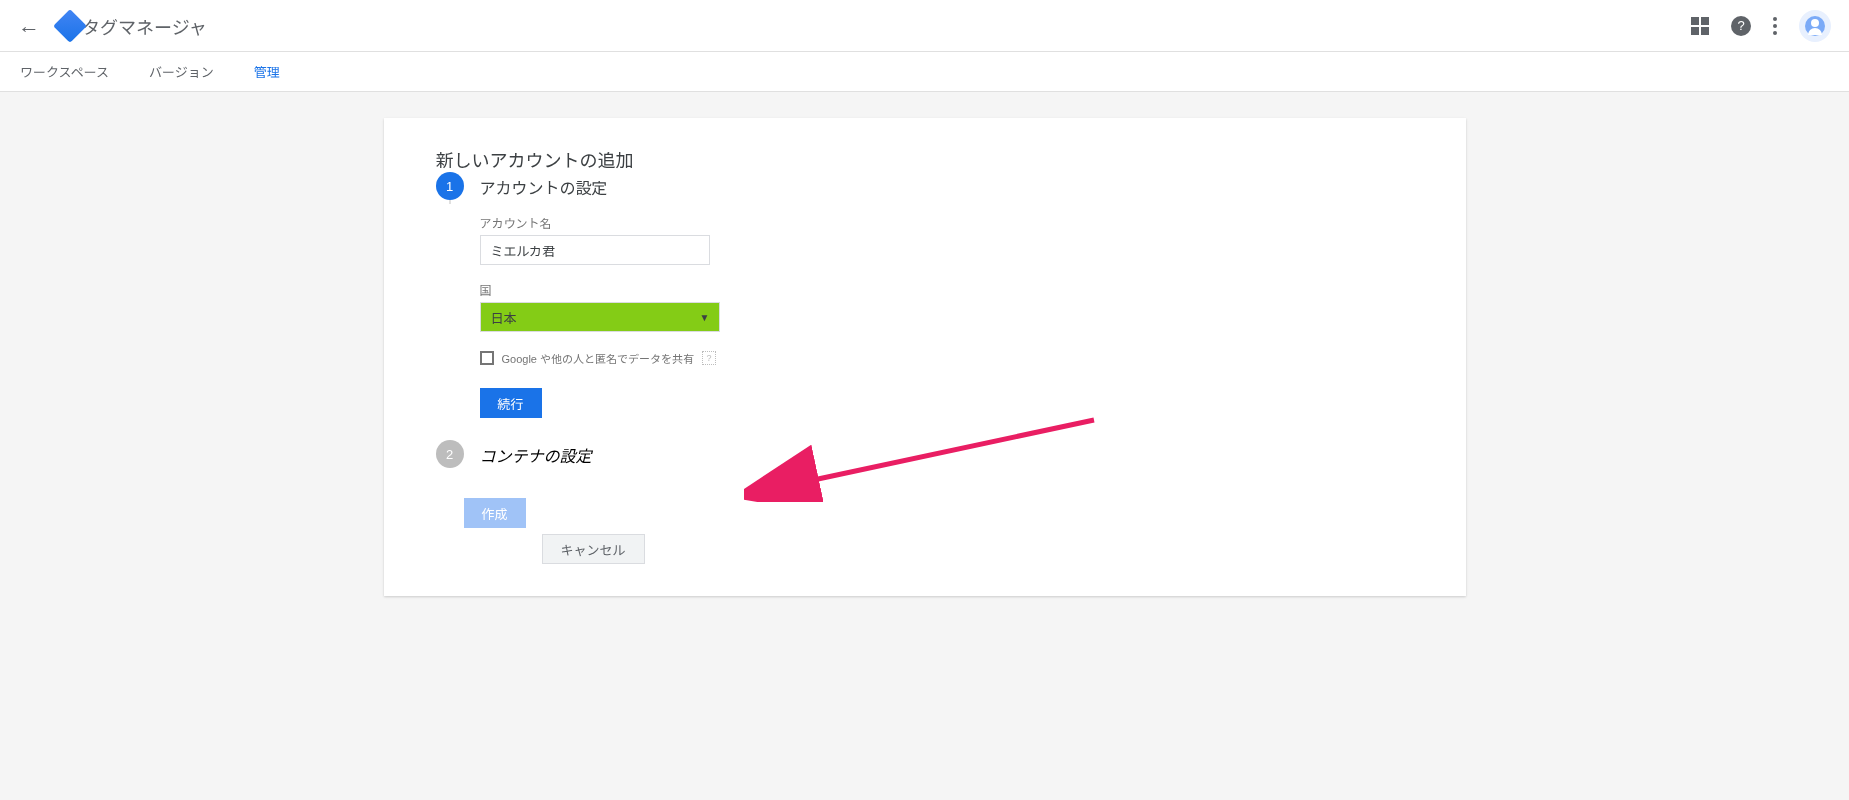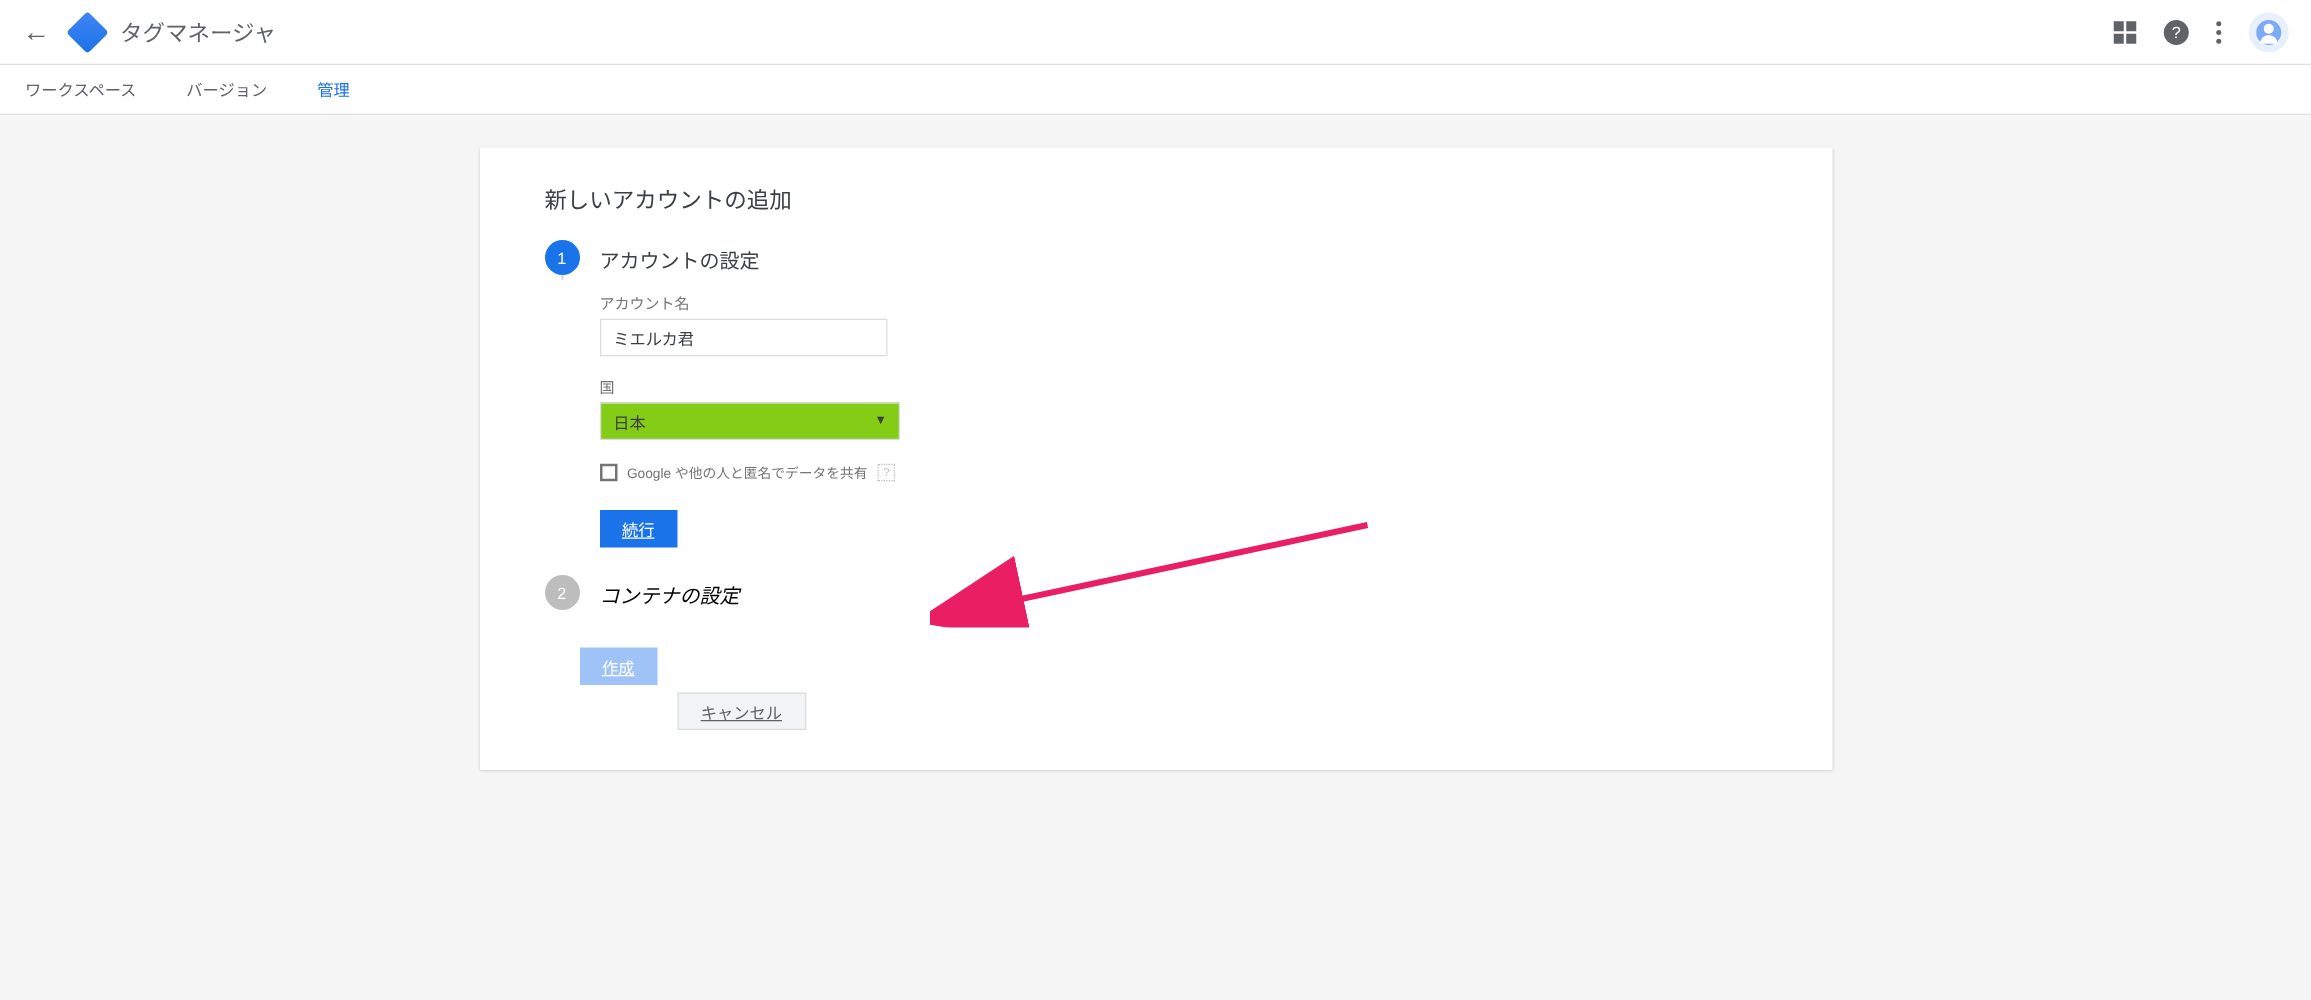--- a/index.html
+++ b/index.html
@@ -8,21 +8,21 @@
     .topbar {
       background: #fff;
       border-bottom: 1px solid #e0e0e0;
       height: 52px;
       display: flex;
       align-items: center;
       padding: 0 18px;
       gap: 18px;
     }
     .back-arrow { font-size: 22px; color: #5f6368; cursor: pointer; padding: 4px 0; }
-    .logo-wrap { display: flex; align-items: center; gap: 14px; }
+    .logo-wrap { display: flex; align-items: center; }
     .logo-diamond {
       width: 24px; height: 24px;
       transform: rotate(45deg);
       background: linear-gradient(135deg, #4285f4, #1a73e8);
       border-radius: 3px;
     }
     .app-title { font-size: 18px; color: #5f6368; }
     .topbar-spacer { flex: 1; }
     .top-right { display: flex; align-items: center; gap: 22px; }
     .apps-icon { width: 18px; height: 18px; display: grid; grid-template-columns: repeat(2,1fr); grid-template-rows: repeat(2,1fr); gap: 2px; cursor: pointer; }
@@ -50,21 +50,21 @@
     .tab.active { color:#1a73e8; }
 
     .content-area { padding:26px 0; display:flex; justify-content:center; }
     .card {
       width:1082px;
       background:#fff;
       box-shadow:0 1px 2px rgba(0,0,0,.1), 0 1px 3px rgba(0,0,0,.08);
       padding:28px 52px 32px 52px;
       position:relative;
     }
-    .card-title { font-size:18px; color:#3c4043; margin-bottom:20px; }
+    .card-title { font-size:18px; color:#3c4043; }
 
     .step-row { display:flex; align-items:flex-start; gap:16px; position:relative; }
     .step-badge { width:28px; height:28px; border-radius:50%; display:flex; align-items:center; justify-content:center; color:#fff; font-size:13px; flex-shrink:0; }
     .step-badge.active { background:#1a73e8; }
     .step-badge.inactive { background:#bdbdbd; }
     .step-heading { font-size:16px; color:#3c4043; padding-top:3px; }
     .step-heading.inactive { color:#000000;font-style:italic; }
 
     .step-content { margin-left:44px; margin-top:14px; margin-bottom:22px; }
     .field-label { font-size:12px; color:#757575; margin-bottom:4px; }
@@ -87,21 +87,21 @@
       display:flex; align-items:center;
       cursor:pointer;
     }
     .select-caret { position:absolute; right:10px; top:50%; transform:translateY(-50%); font-size:10px; color:#3c4043; pointer-events:none; }
 
     .checkbox-row { display:flex; align-items:center; gap:8px; margin-bottom:22px; }
     .checkbox { width:14px; height:14px; border:2px solid #757575; cursor:pointer; }
     .checkbox-label { font-size:11px; color:#757575; }
     .help-small { width:14px; height:14px; border:1px dotted #bdbdbd; font-size:9px; color:#bdbdbd; display:flex; align-items:center; justify-content:center; cursor:pointer; }
 
-    .btn { display:inline-flex; align-items:center; justify-content:center; height:30px; padding:0 18px; font-size:13px; border:none; cursor:pointer;text-decoration:underline; }
+    .btn { display:inline-flex; align-items:center; justify-content:center; height:30px; padding:0 18px; font-size:13px; border:none; cursor:pointer; }
     .btn-primary { background:#1a73e8; color:#fff; }
     .btn-primary-disabled { background:#a0c3f7; color:#fff; cursor:default; }
     .btn-secondary { background:#f1f3f4; color:#5f6368; border:1px solid #dadce0;margin-top:36px; }
 
     .step-connector {
       position:absolute;
       left:13px; top:28px; bottom:-4px;
       width:2px; background:#e0e0e0;
     }
 

